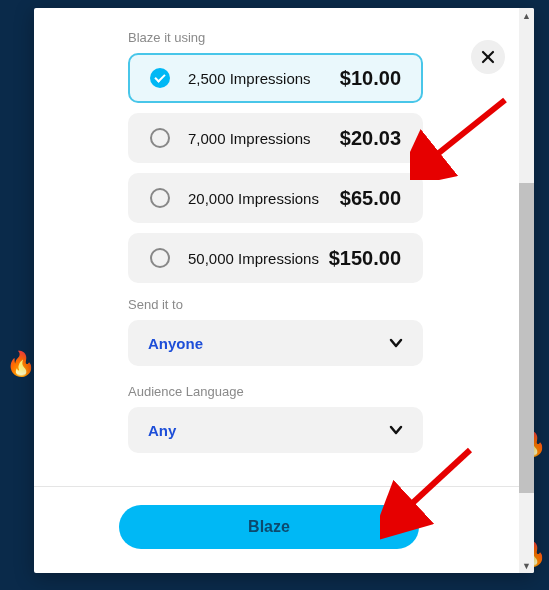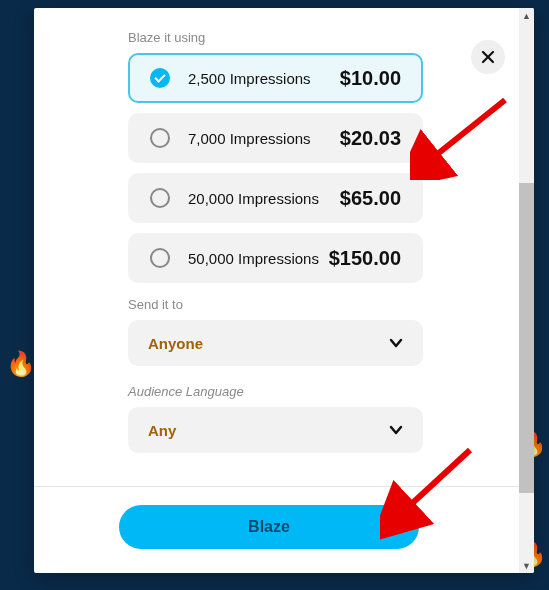--- a/index.html
+++ b/index.html
@@ -188,21 +188,21 @@
     padding: 0 20px;
     margin-bottom: 18px;
     width: 295px;
     box-sizing: border-box;
     cursor: pointer;
     justify-content: space-between;
   }
   .dropdown-text {
     font-size: 15px;
     font-weight: 700;
-    color: #a16207;
+    color: #1d4ed8;
   }
   .chevron {
     width: 14px;
     height: 14px;
   }
 
   .divider {
     position: absolute;
     left: 0;
     width: 485px;
@@ -280,21 +280,21 @@
 
     <p class="section-label" style="margin-top:14px;">Send it to</p>
 
     <div class="dropdown">
       <span class="dropdown-text">Anyone</span>
       <svg class="chevron" viewBox="0 0 14 14">
         <polyline points="2,4 7,10 12,4" fill="none" stroke="#111" stroke-width="2.5" stroke-linecap="round" stroke-linejoin="round"></polyline>
       </svg>
     </div>
 
-    <p class="section-label" style="margin-top:12px;font-style:italic;">Audience Language</p>
+    <p class="section-label" style="margin-top:12px;">Audience Language</p>
 
     <div class="dropdown">
       <span class="dropdown-text">Any</span>
       <svg class="chevron" viewBox="0 0 14 14">
         <polyline points="2,4 7,10 12,4" fill="none" stroke="#111" stroke-width="2.5" stroke-linecap="round" stroke-linejoin="round"></polyline>
       </svg>
     </div>
 
   </div>
 

